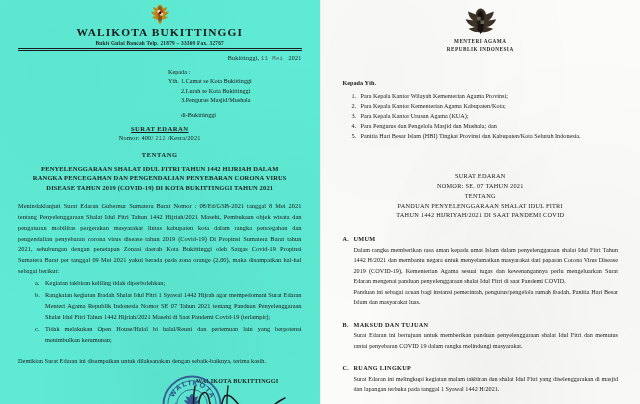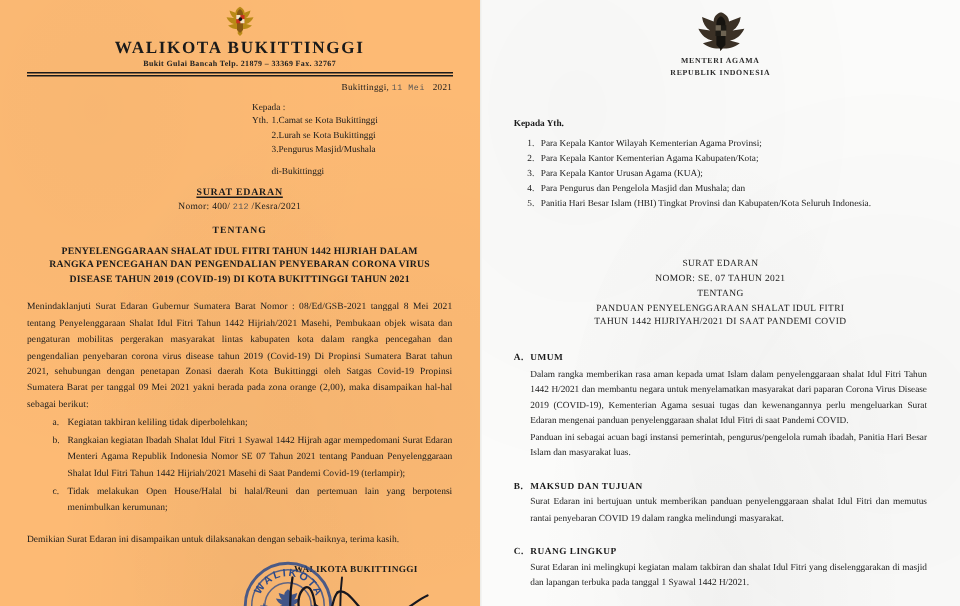--- a/index.html
+++ b/index.html
@@ -5,21 +5,21 @@
   html,body{margin:0;padding:0;}
   body{
     width:640px;height:404px;overflow:hidden;
     background:#f2f2f0;
     font-family:"Liberation Serif", serif;
     color:#1b1b1b;
   }
   .spread{position:relative;width:640px;height:404px;display:flex;}
 
   .page{position:relative;height:404px;background:#ffffff;overflow:hidden;}
-  .page-left{width:320px;background:#fdba74;}
+  .page-left{width:320px;background:#5eead4;}
   .page-right{width:320px;background:#fbfbfa;border-left:1px solid #ededea;}
 
   
   .page:before{
     content:"";position:absolute;inset:0;pointer-events:none;
     background:
       radial-gradient(ellipse at 20% 18%, rgba(0,0,0,0.018), transparent 55%),
       radial-gradient(ellipse at 85% 70%, rgba(0,0,0,0.022), transparent 60%),
       radial-gradient(ellipse at 50% 100%, rgba(0,0,0,0.03), transparent 55%);
   }

